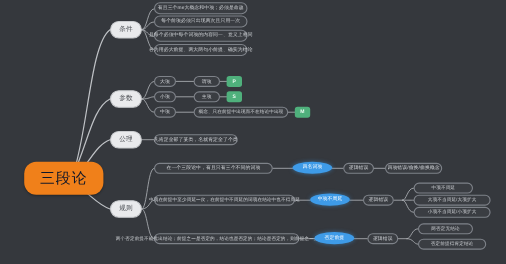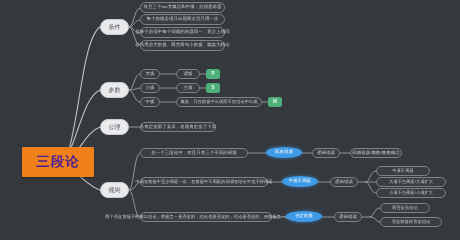--- a/index.html
+++ b/index.html
@@ -18,24 +18,24 @@
     display:flex;align-items:center;justify-content:center;
     text-align:center;
     line-height:1.05;
     white-space:nowrap;
     letter-spacing:.1px;
   }
 
   
   .root{
     background:#F0801A;
-    color:#4c1d95;
-    border-radius:1px;
+    color:#0f172a;
+    border-radius:11px;
     font-size:13.5px;
-    font-weight:bold;
+    font-weight:normal;
     letter-spacing:1px;
     box-shadow:0 1px 2px rgba(0,0,0,.35);
   }
 
   
   .lvl1{
     background:#E9EAEC;
     color:#4A4D52;
     border-radius:9px;
     font-size:6px;

